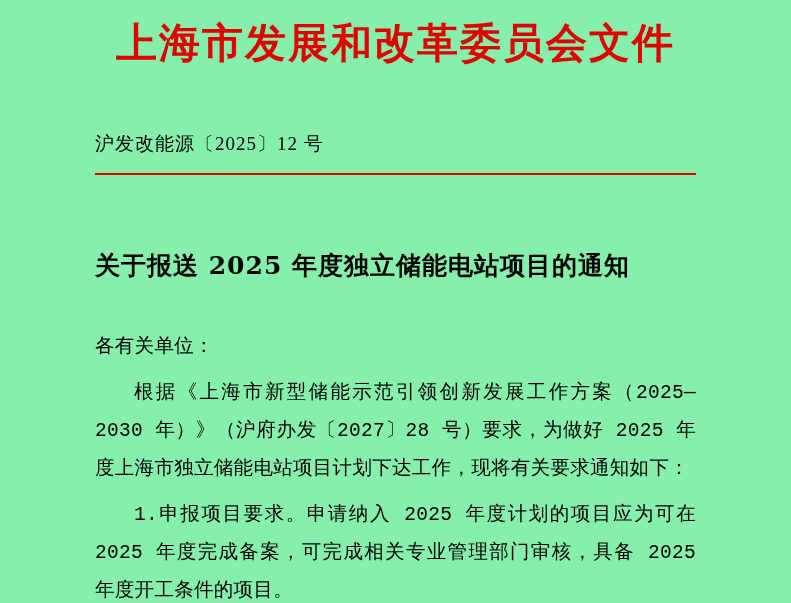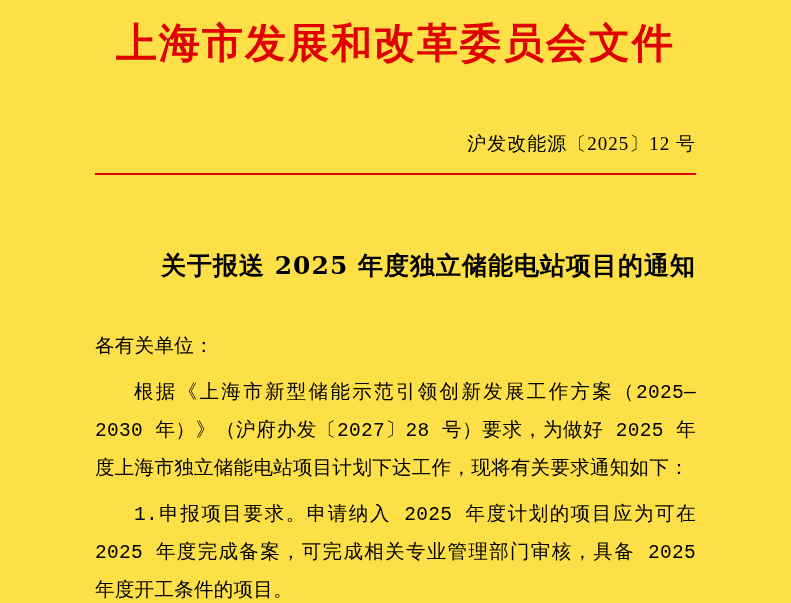--- a/index.html
+++ b/index.html
@@ -11,54 +11,54 @@
     width: 791px;
     height: 603px;
     overflow: hidden;
     font-family: "Liberation Serif", serif;
     color: #000000;
   }
   .page {
     position: relative;
     width: 791px;
     height: 603px;
-    background: #fde047;
+    background: #86efac;
     box-sizing: border-box;
     padding: 0 95px;
   }
   .doc-title {
     margin: 0;
     padding-top: 18px;
     text-align: center;
     color: #e00000;
     font-family: "DejaVu Serif", "Liberation Serif", serif;
     font-weight: bold;
     font-size: 41px;
     letter-spacing: 2px;
     line-height: 1.25;
     white-space: nowrap;
   }
   .doc-number {
     margin: 0;
     padding-top: 62px;
-    text-align: right;
+    text-align: left;
     font-size: 19px;
     letter-spacing: 1px;
     font-family: "Liberation Serif", serif;
   }
   .red-rule {
     margin: 16px 0 0 0;
     height: 2px;
     background: #e00000;
     width: 100%;
   }
   .subject {
     margin: 0;
     padding-top: 74px;
-    text-align: right;
+    text-align: left;
     font-size: 25px;
     font-weight: bold;
     letter-spacing: 1px;
     font-family: "DejaVu Serif", "Liberation Serif", serif;
   }
   .body-block {
     padding-top: 46px;
   }
   p.para {
     margin: 0 0 8px 0;

